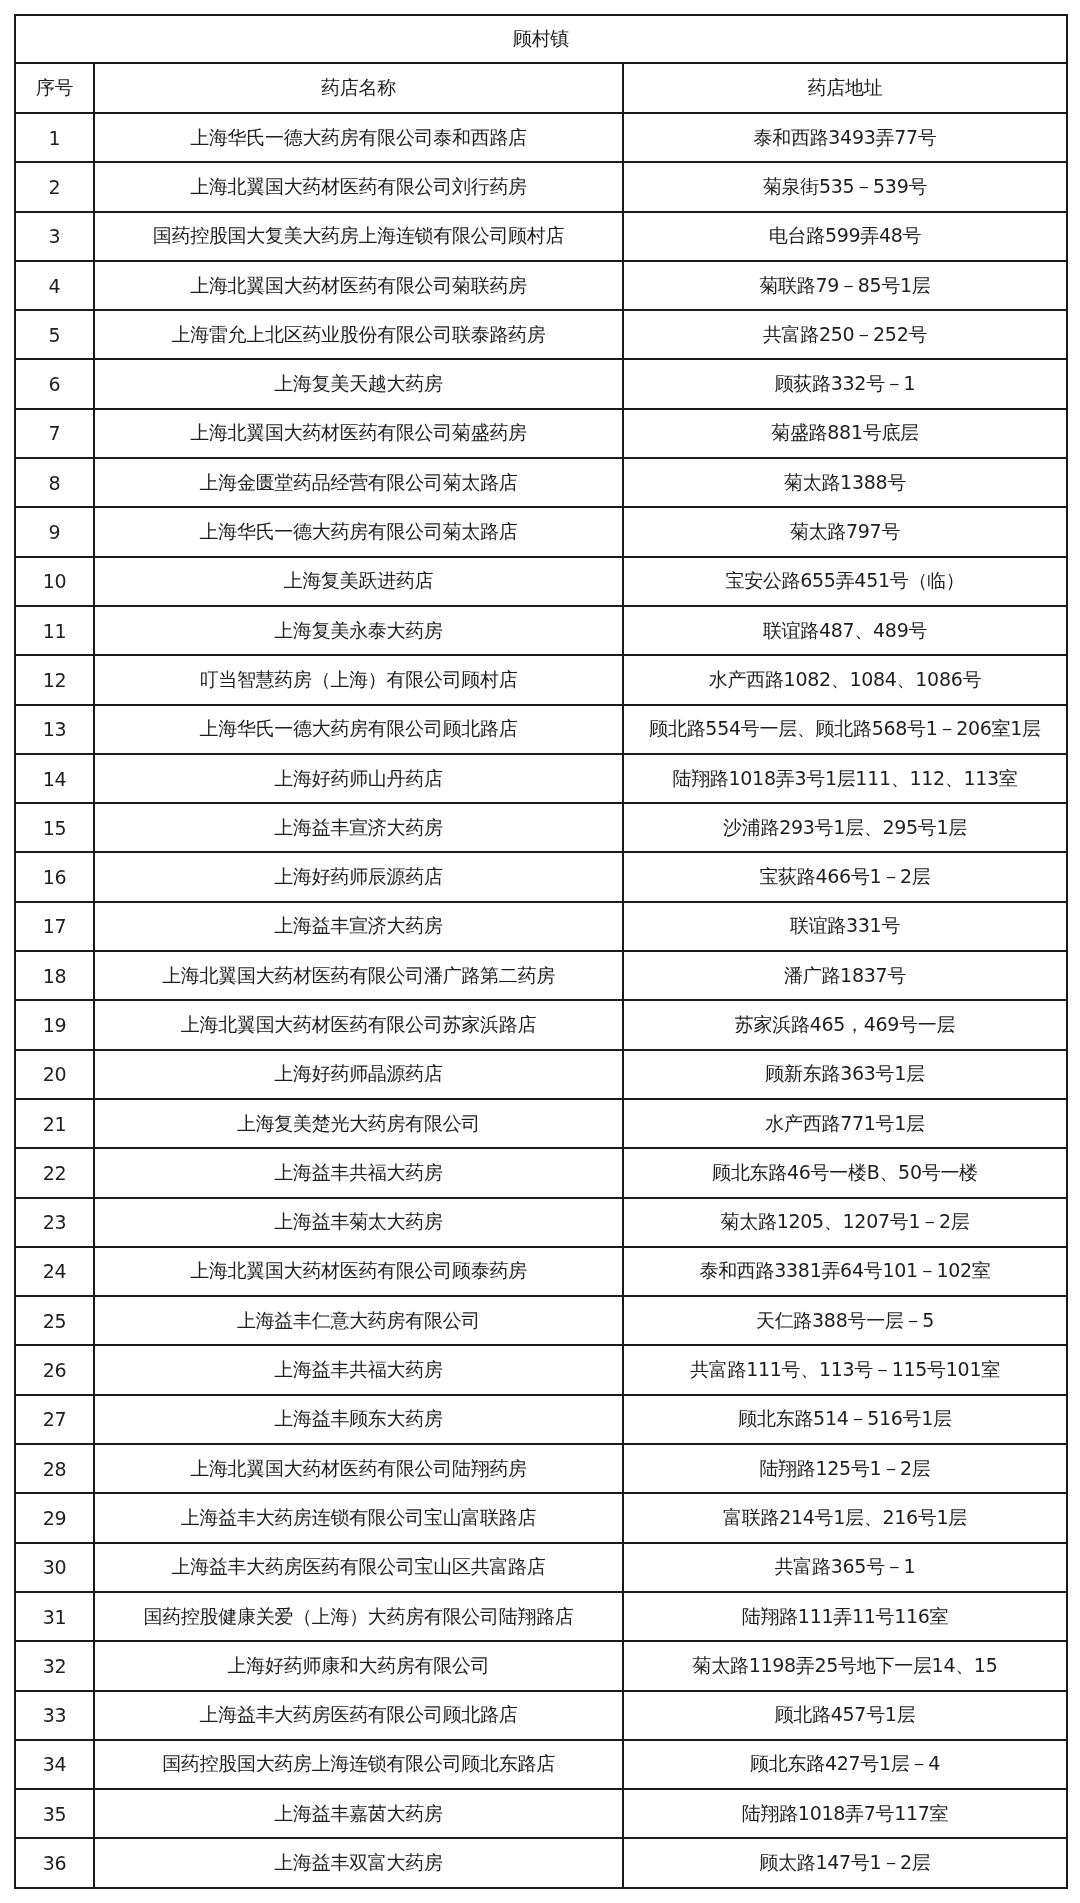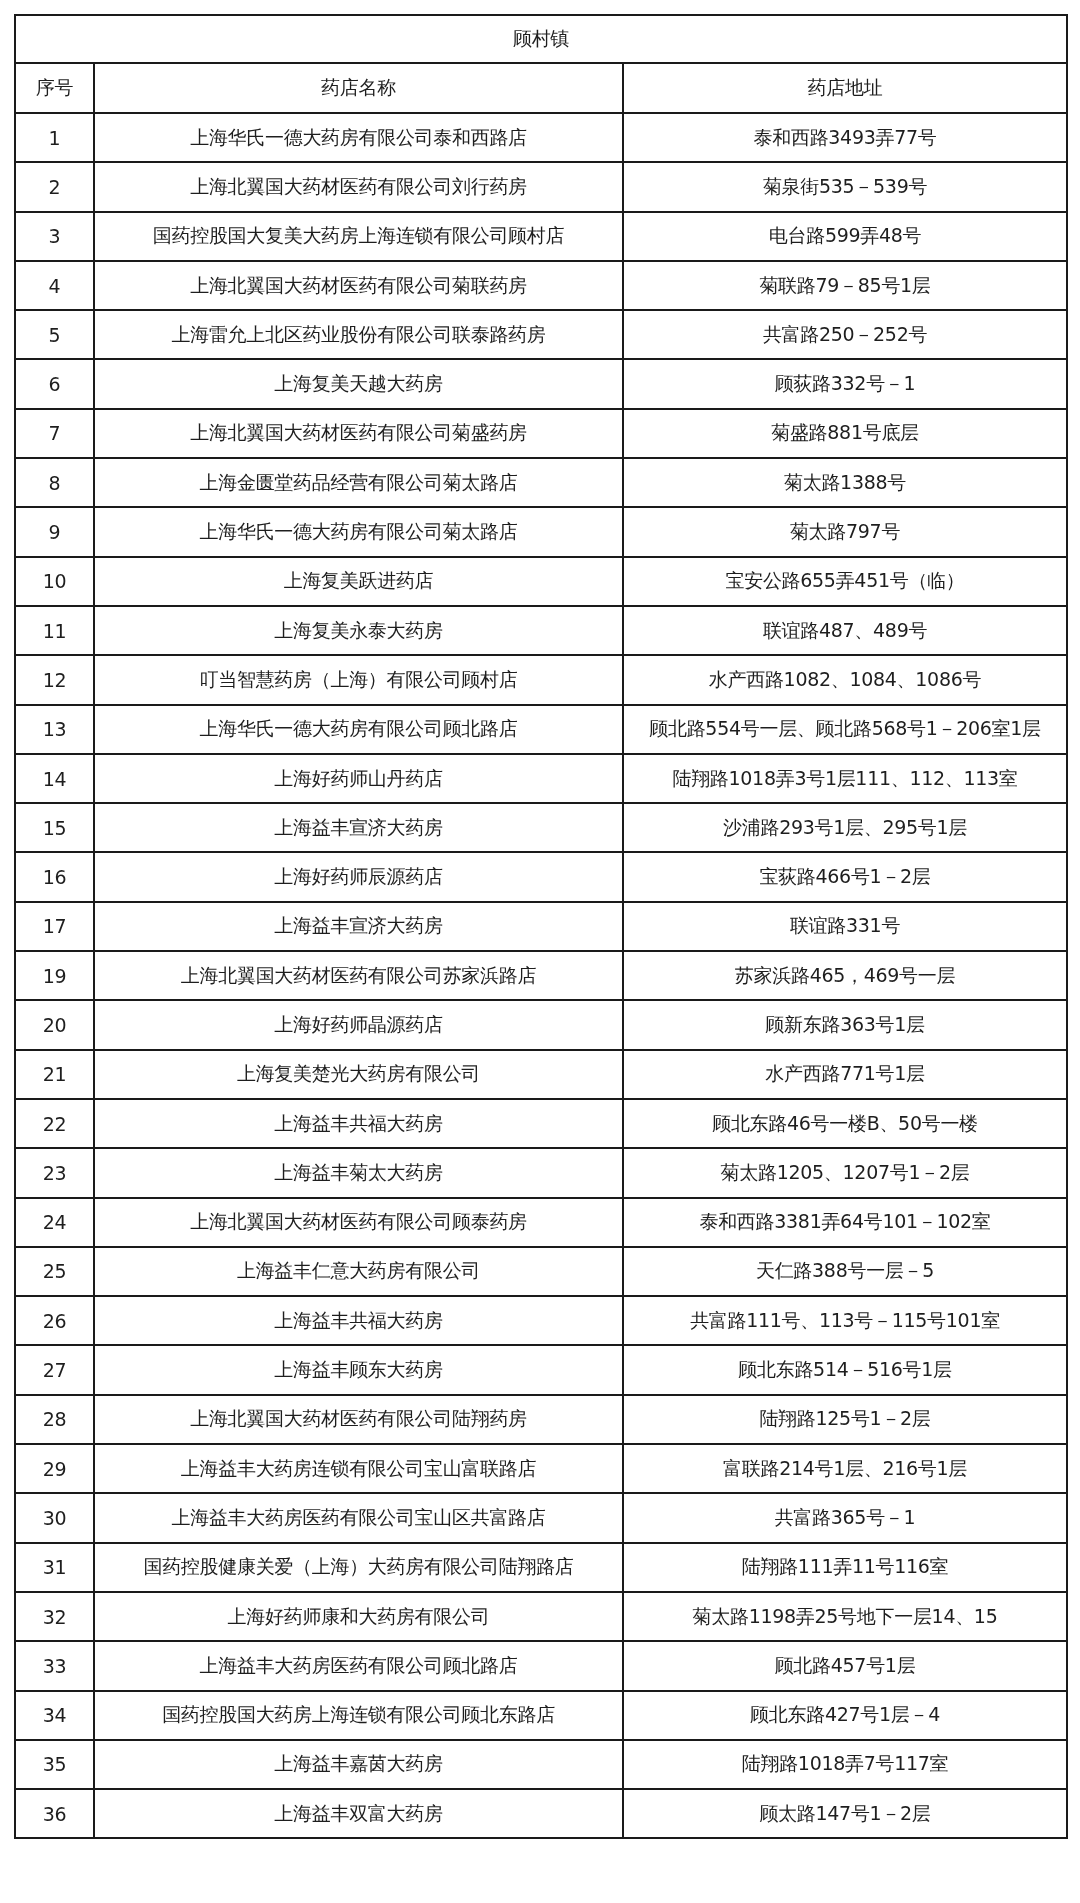--- a/index.html
+++ b/index.html
@@ -146,20 +146,25 @@
           <td class="col-idx">16</td>
           <td class="col-name">上海好药师辰源药店</td>
           <td class="col-addr">宝荻路466号1－2层</td>
         </tr>
         <tr class="data-row">
           <td class="col-idx">17</td>
           <td class="col-name">上海益丰宣济大药房</td>
           <td class="col-addr">联谊路331号</td>
         </tr>
         <tr class="data-row">
+          <td class="col-idx">18</td>
+          <td class="col-name">上海北翼国大药材医药有限公司潘广路第二药房</td>
+          <td class="col-addr">潘广路1837号</td>
+        </tr>
+        <tr class="data-row">
           <td class="col-idx">19</td>
           <td class="col-name">上海北翼国大药材医药有限公司苏家浜路店</td>
           <td class="col-addr">苏家浜路465，469号一层</td>
         </tr>
         <tr class="data-row">
           <td class="col-idx">20</td>
           <td class="col-name">上海好药师晶源药店</td>
           <td class="col-addr">顾新东路363号1层</td>
         </tr>
         <tr class="data-row">

